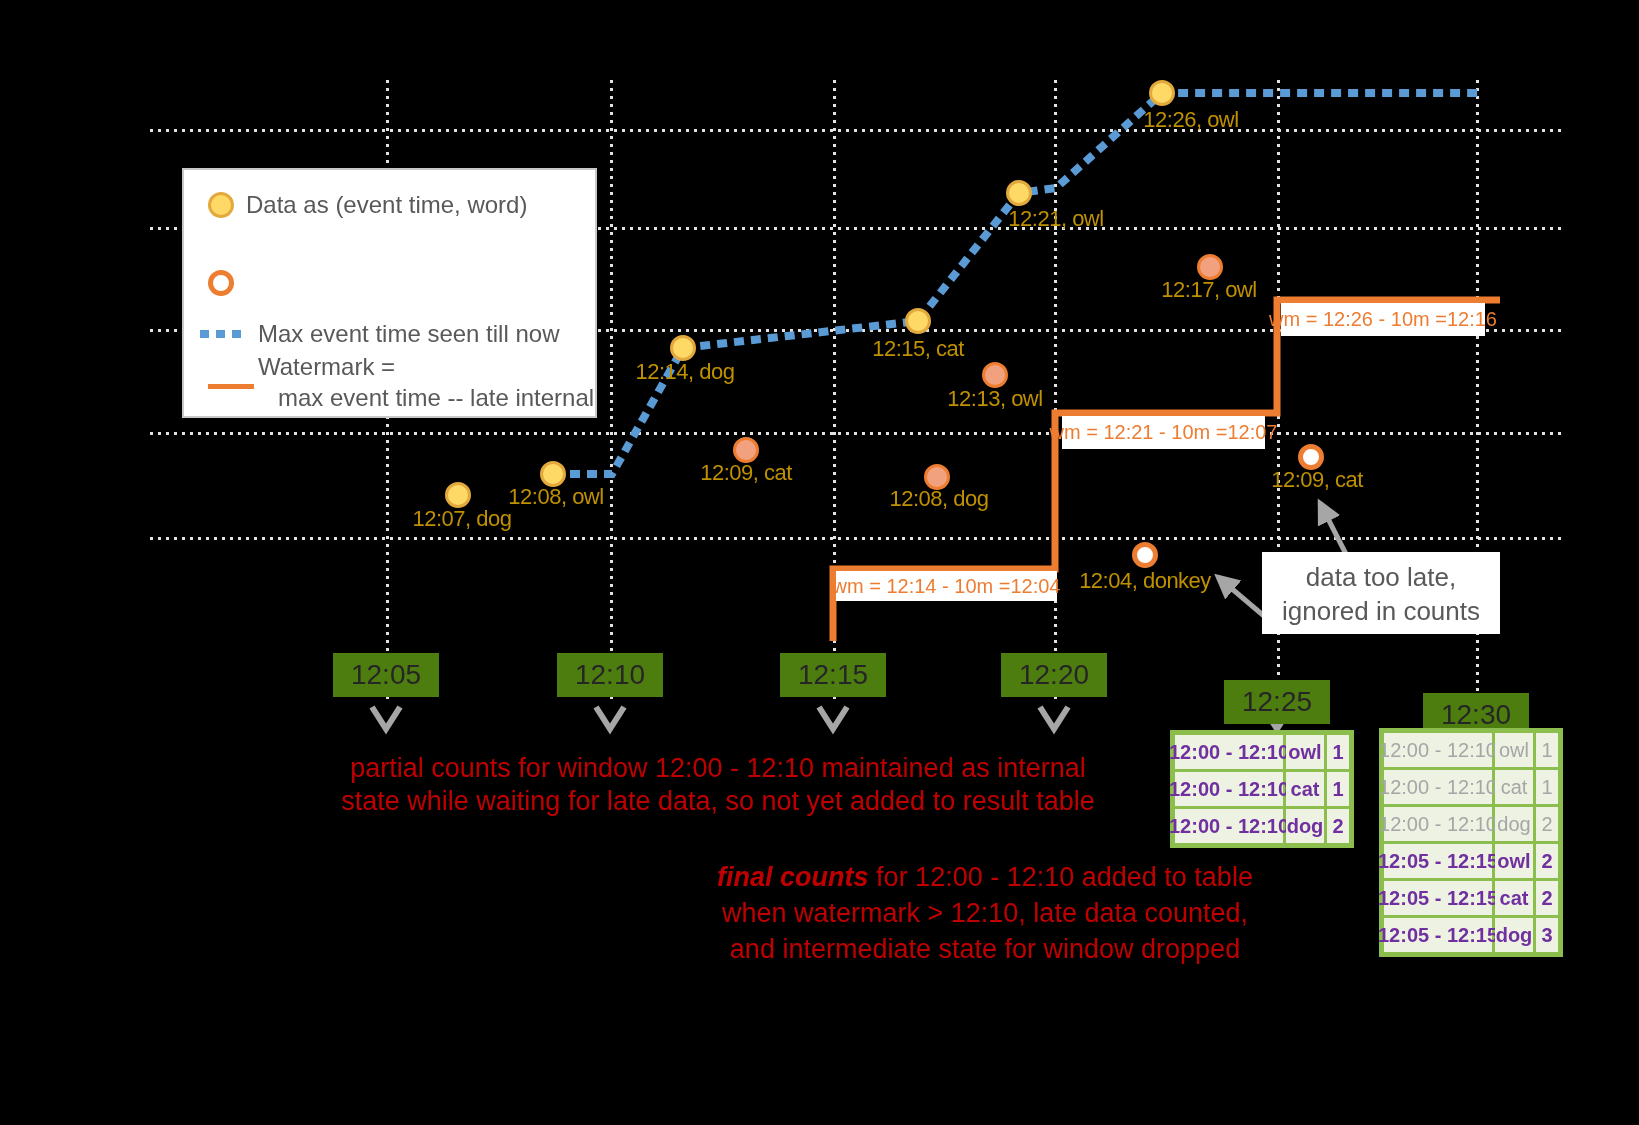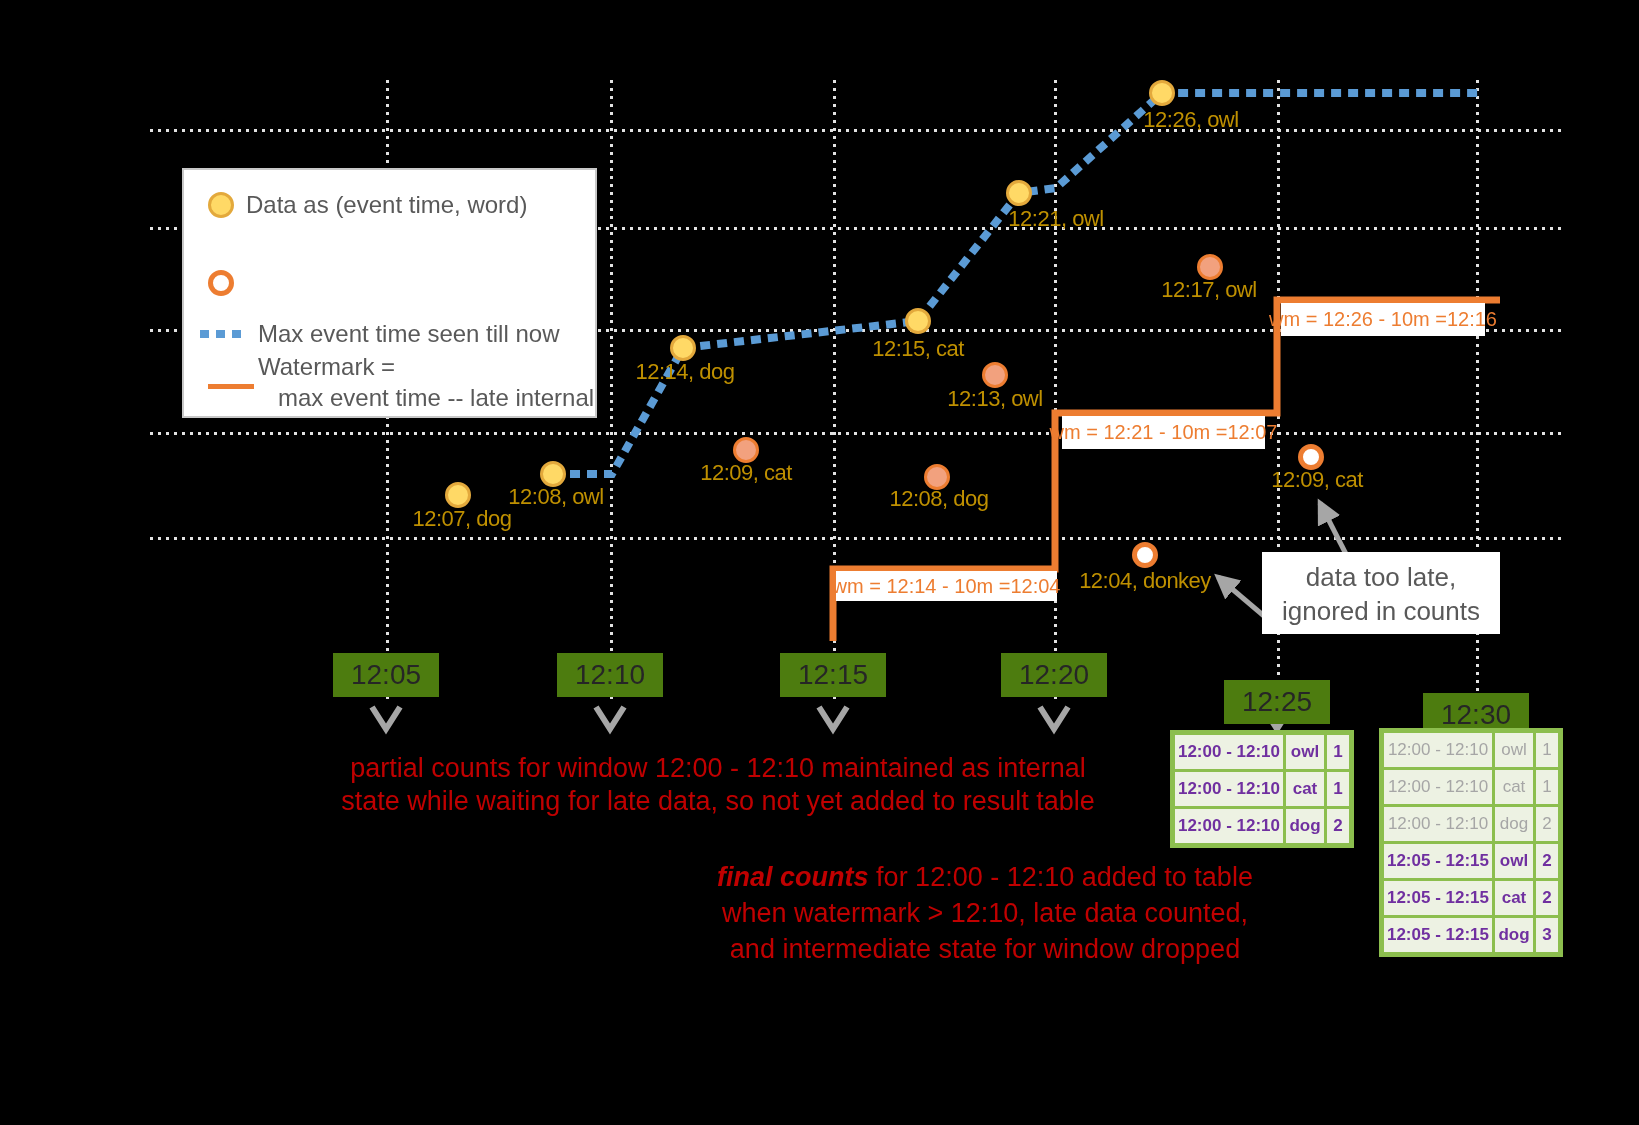--- a/index.html
+++ b/index.html
@@ -32,21 +32,21 @@
   .sw-dash{width:46px;height:8px;background:repeating-linear-gradient(90deg,#5b9bd5 0 9px,transparent 9px 16px);}
   .sw-spacer{width:46px;height:2px;}
   .sw-orange{position:absolute;left:24px;top:214px;width:46px;height:5px;background:#ed7d31;}
   .red-note{position:absolute;color:#c00000;font-size:27px;text-align:center;z-index:5;line-height:33px;}
   .too-late-note{position:absolute;left:1262px;top:552px;width:238px;height:82px;background:#ffffff;
                  color:#595959;font-size:26px;text-align:center;z-index:5;line-height:34px;padding-top:8px;
                  box-sizing:border-box;}
   .rtable{position:absolute;z-index:5;background:#8cbe4e;padding:5px;display:grid;
           grid-template-columns:108px 38px 22px;gap:3px;}
   .rtable .cell{background:#edf2e3;height:34px;display:flex;align-items:center;justify-content:center;
-          font-size:17px;color:#7030a0;font-weight:bold;white-space:nowrap;}
+          font-size:20px;color:#7030a0;font-weight:bold;white-space:nowrap;}
   .rtable .old{color:#a6a6a6;font-weight:normal;}
 </style>
 </head>
 <body>
 
 <div class="stage">
 
   <svg class="overlay" width="1639" height="1125">
     <defs>
       <marker id="arw" markerWidth="6" markerHeight="6" refX="4" refY="2.5" orient="auto" markerUnits="strokeWidth">

